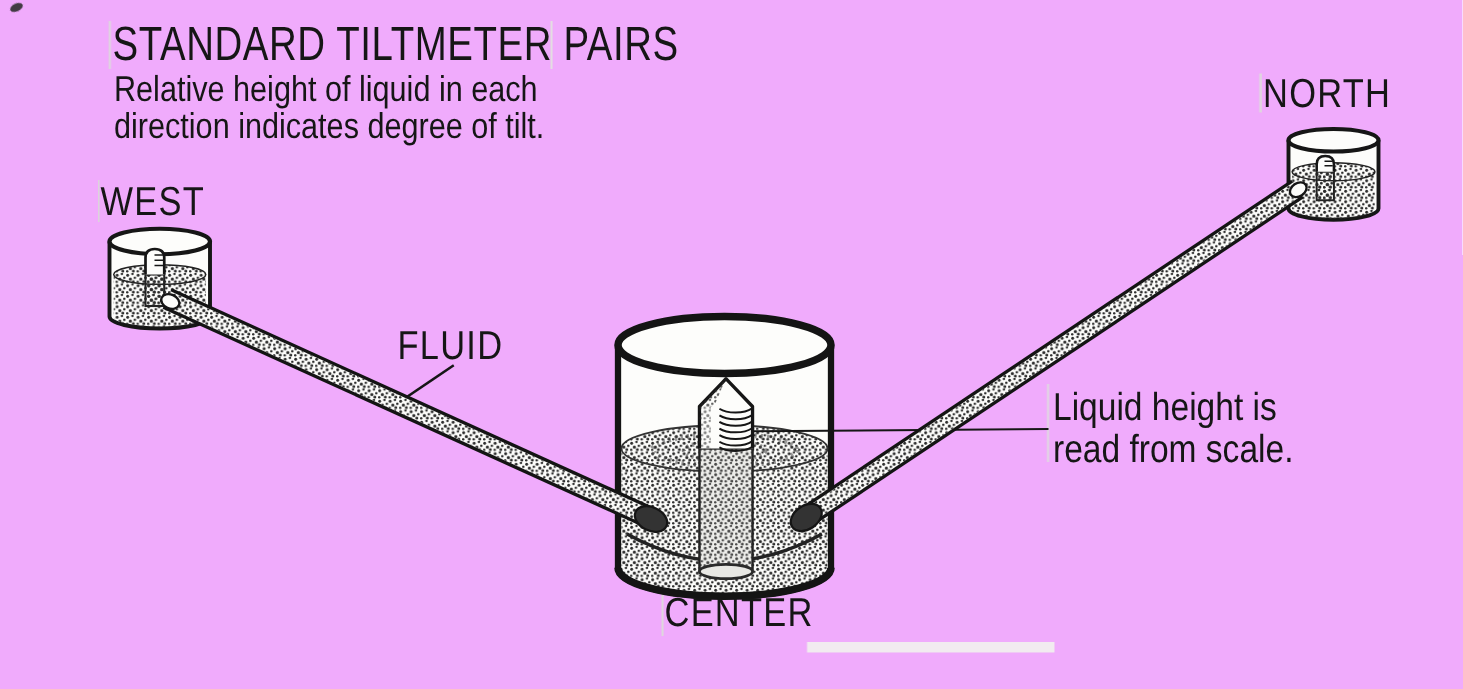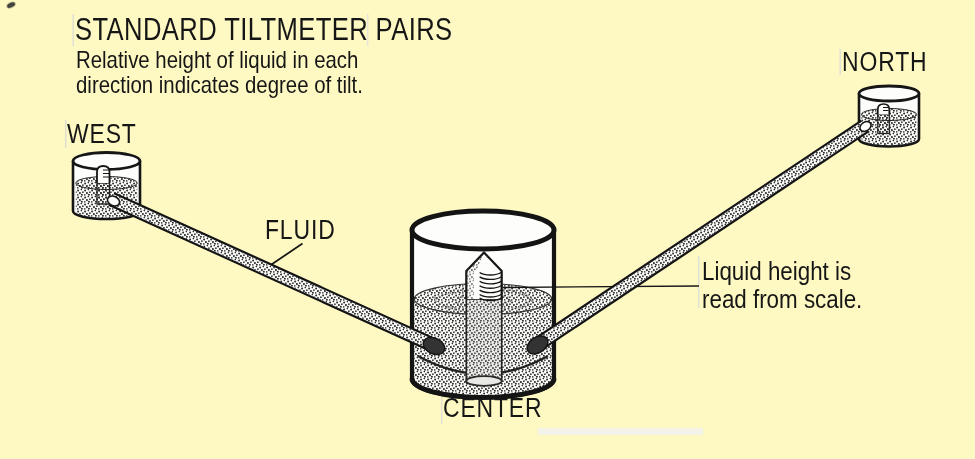--- a/index.html
+++ b/index.html
@@ -1,18 +1,18 @@
 <!DOCTYPE html>
 <html><head>
 <meta charset="utf-8">
 <style>
   html,body{margin:0;padding:0;background:#ffffff;}
   .stage{
     position:relative;width:975px;height:459px;overflow:hidden;
-    background:#fef9c3;
+    background:#f0abfc;
     font-family:"Liberation Sans", sans-serif;
     color:#161616;
   }
   .stage svg{position:absolute;left:0;top:0;}
   .txt{position:absolute;transform-origin:left top;white-space:nowrap;color:#161616;}
   .title{left:75px;top:11px;font-size:32px;letter-spacing:.5px;transform:scaleX(.80);}
   .subtitle{left:76px;top:47px;font-size:24px;line-height:25px;transform:scaleX(.85);}
   .annotation{left:702px;top:257px;font-size:26px;line-height:28px;transform:scaleX(.86);}
   .lbl{font-size:27px;letter-spacing:1px;transform:scaleX(.85);}
   .lbl-west{left:67px;top:119px;}

